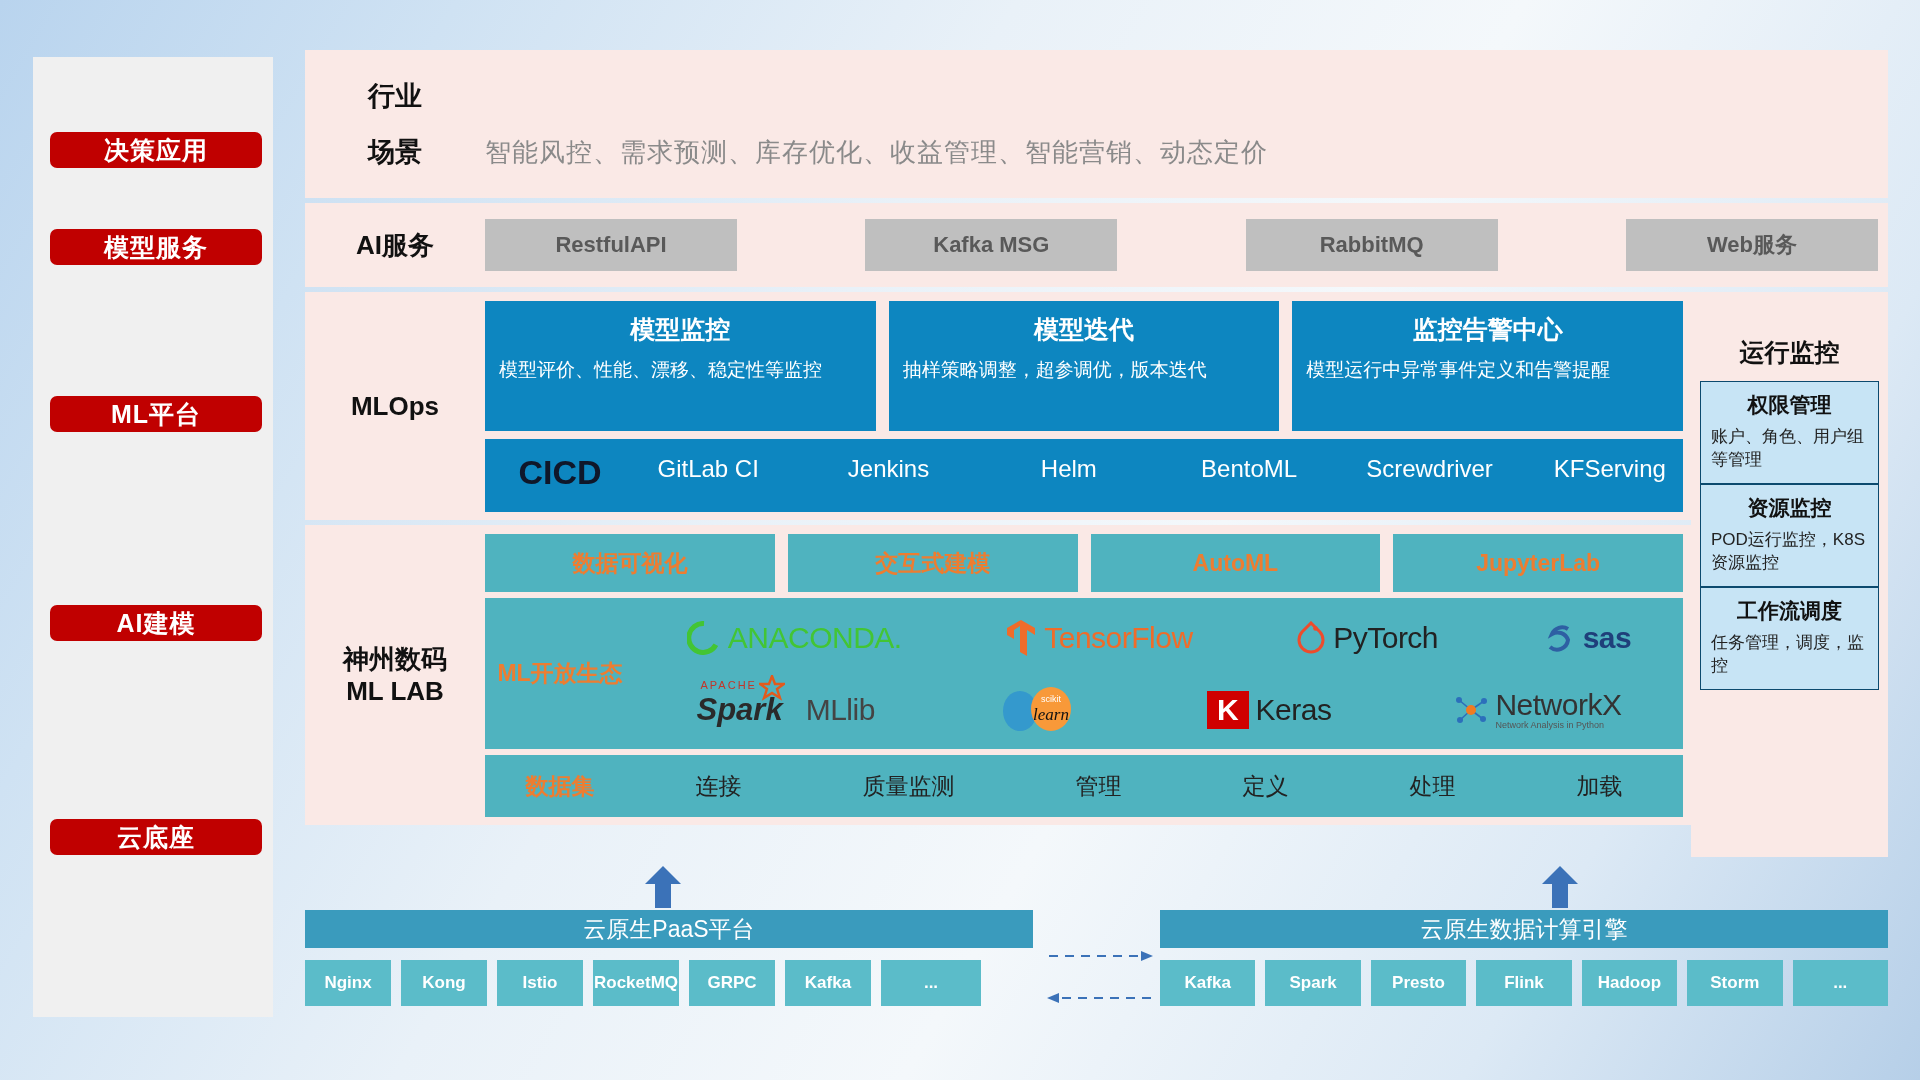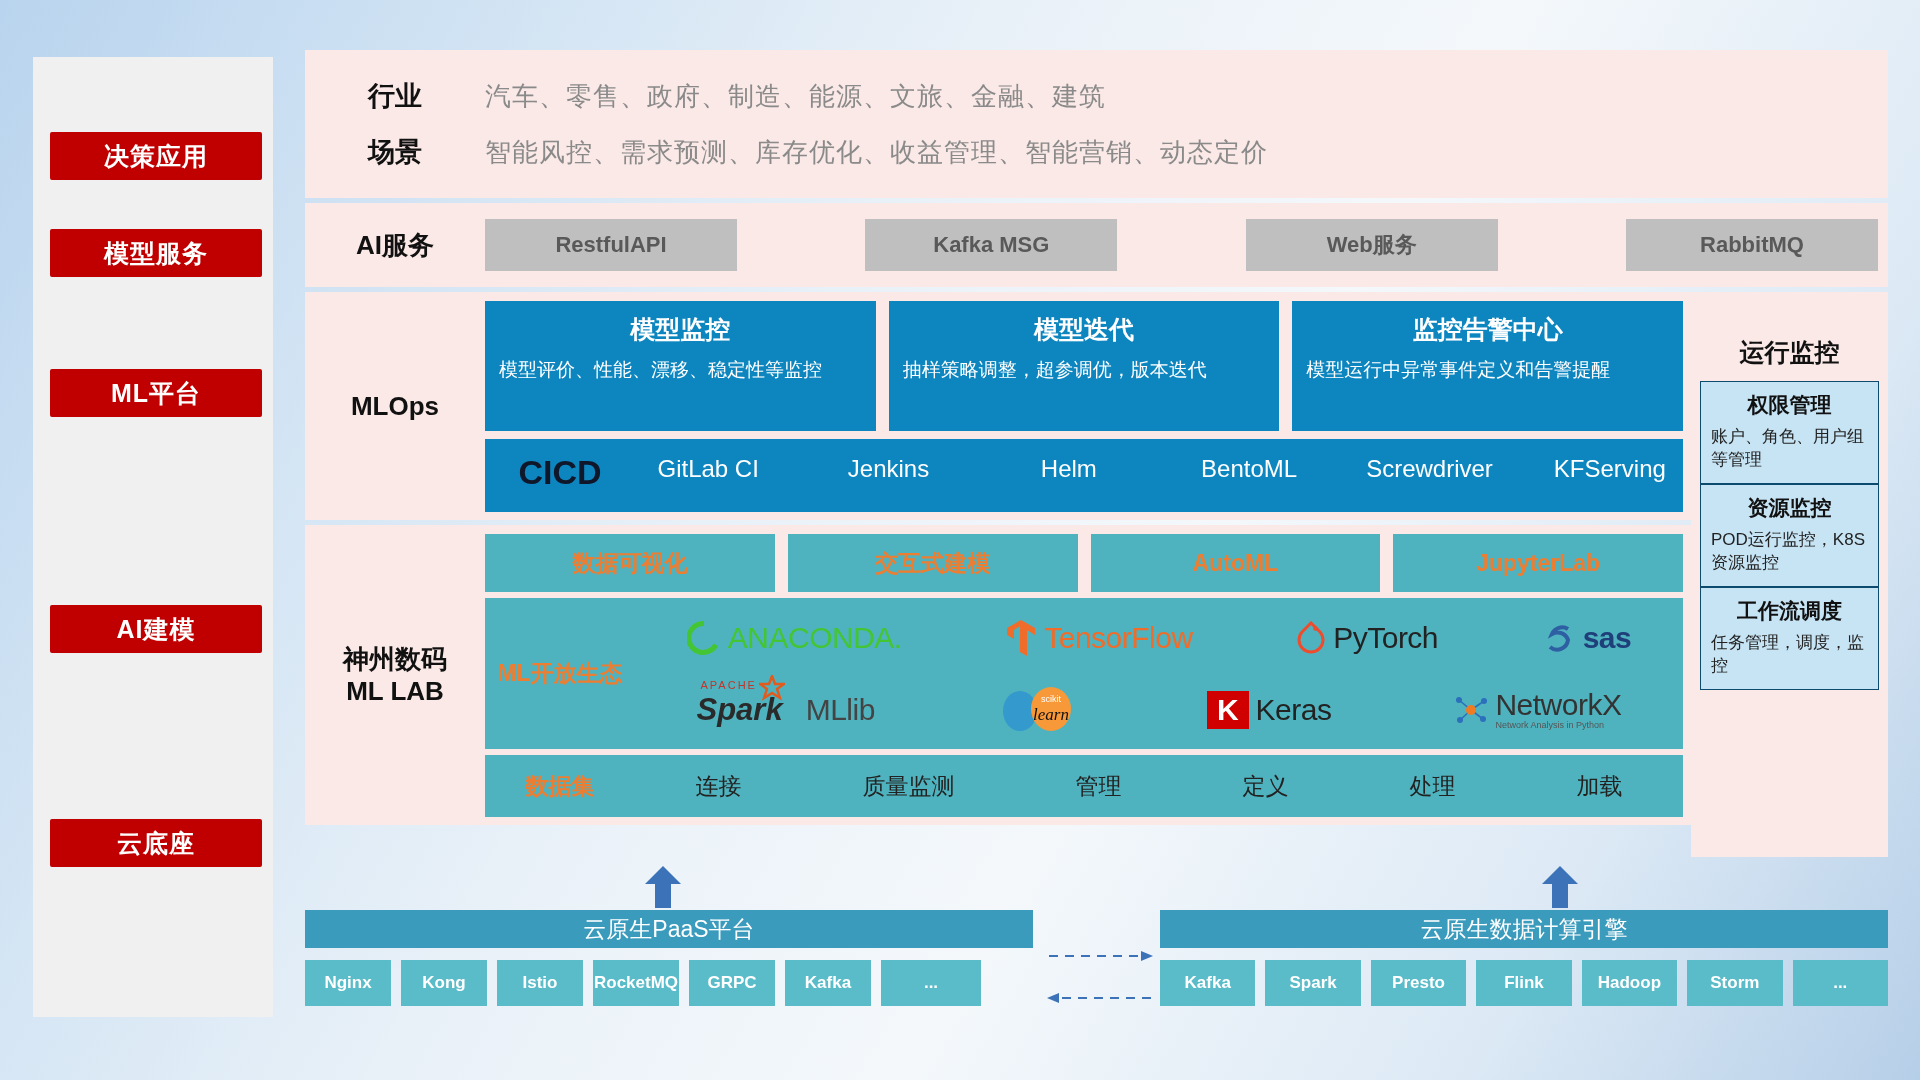--- a/index.html
+++ b/index.html
@@ -11,22 +11,22 @@
   }
 
   
   #left-rail {
     position: absolute; left: 33px; top: 57px;
     width: 240px; height: 960px;
     background: #f0f0f0;
     display: flex; flex-direction: column;
   }
   .rail-pill {
-    position: absolute; left: 17px; width: 212px; height: 48px;
-    background: #c00000; border-radius: 2px;
+    position: absolute; left: 17px; width: 212px; height: 36px;
+    background: #c00000; border-radius: 7px;
     color: #fff; font-weight: bold; font-size: 25px;
     display: flex; align-items: center; justify-content: center;
     letter-spacing: 1px;
   }
 
   
   #main { position: absolute; left: 305px; top: 50px; width: 1583px; }
 
   .band { background: #fae9e6; width: 100%; position: relative; }
   .band + .band { margin-top: 5px; }
@@ -117,45 +117,44 @@
 
   .logo { display: flex; align-items: center; gap: 7px; }
   .logo-text { font-size: 30px; letter-spacing: -0.5px; }
 </style>
 </head>
 <body>
 
 <div id="left-rail">
   <div class="rail-pill" style="top:75px">决策应用</div>
   <div class="rail-pill" style="top:172px">模型服务</div>
-  <div class="rail-pill" style="top:312px">ML平台</div>
+  <div class="rail-pill" style="top:339px">ML平台</div>
   <div class="rail-pill" style="top:548px">AI建模</div>
   <div class="rail-pill" style="top:762px">云底座</div>
 </div>
 
 <div id="main">
 
   <div class="band" id="band-apps">
     <div class="kv-row">
       <div class="kv-key">行业</div>
-      <div class="kv-val">汽车、零售、政府、制造、能源、文旅、金融、建筑</div>
     </div>
     <div class="kv-row">
       <div class="kv-key">场景</div>
       <div class="kv-val">智能风控、需求预测、库存优化、收益管理、智能营销、动态定价</div>
     </div>
   </div>
 
   <div class="band" id="band-service">
     <div class="row-label">AI服务</div>
     <div class="svc-wrap">
       <div class="svc-chip">RestfulAPI</div>
       <div class="svc-chip">Kafka MSG</div>
+      <div class="svc-chip">RabbitMQ</div>
       <div class="svc-chip">Web服务</div>
-      <div class="svc-chip">RabbitMQ</div>
     </div>
   </div>
 
   <div class="band" id="band-mlops" style="padding-right:197px">
     <div class="row-label">MLOps</div>
     <div id="mlops-right">
       <div class="mlops-top">
         <div class="mlops-card">
           <h4>模型监控</h4>
           <p>模型评价、性能、漂移、稳定性等监控</p>

